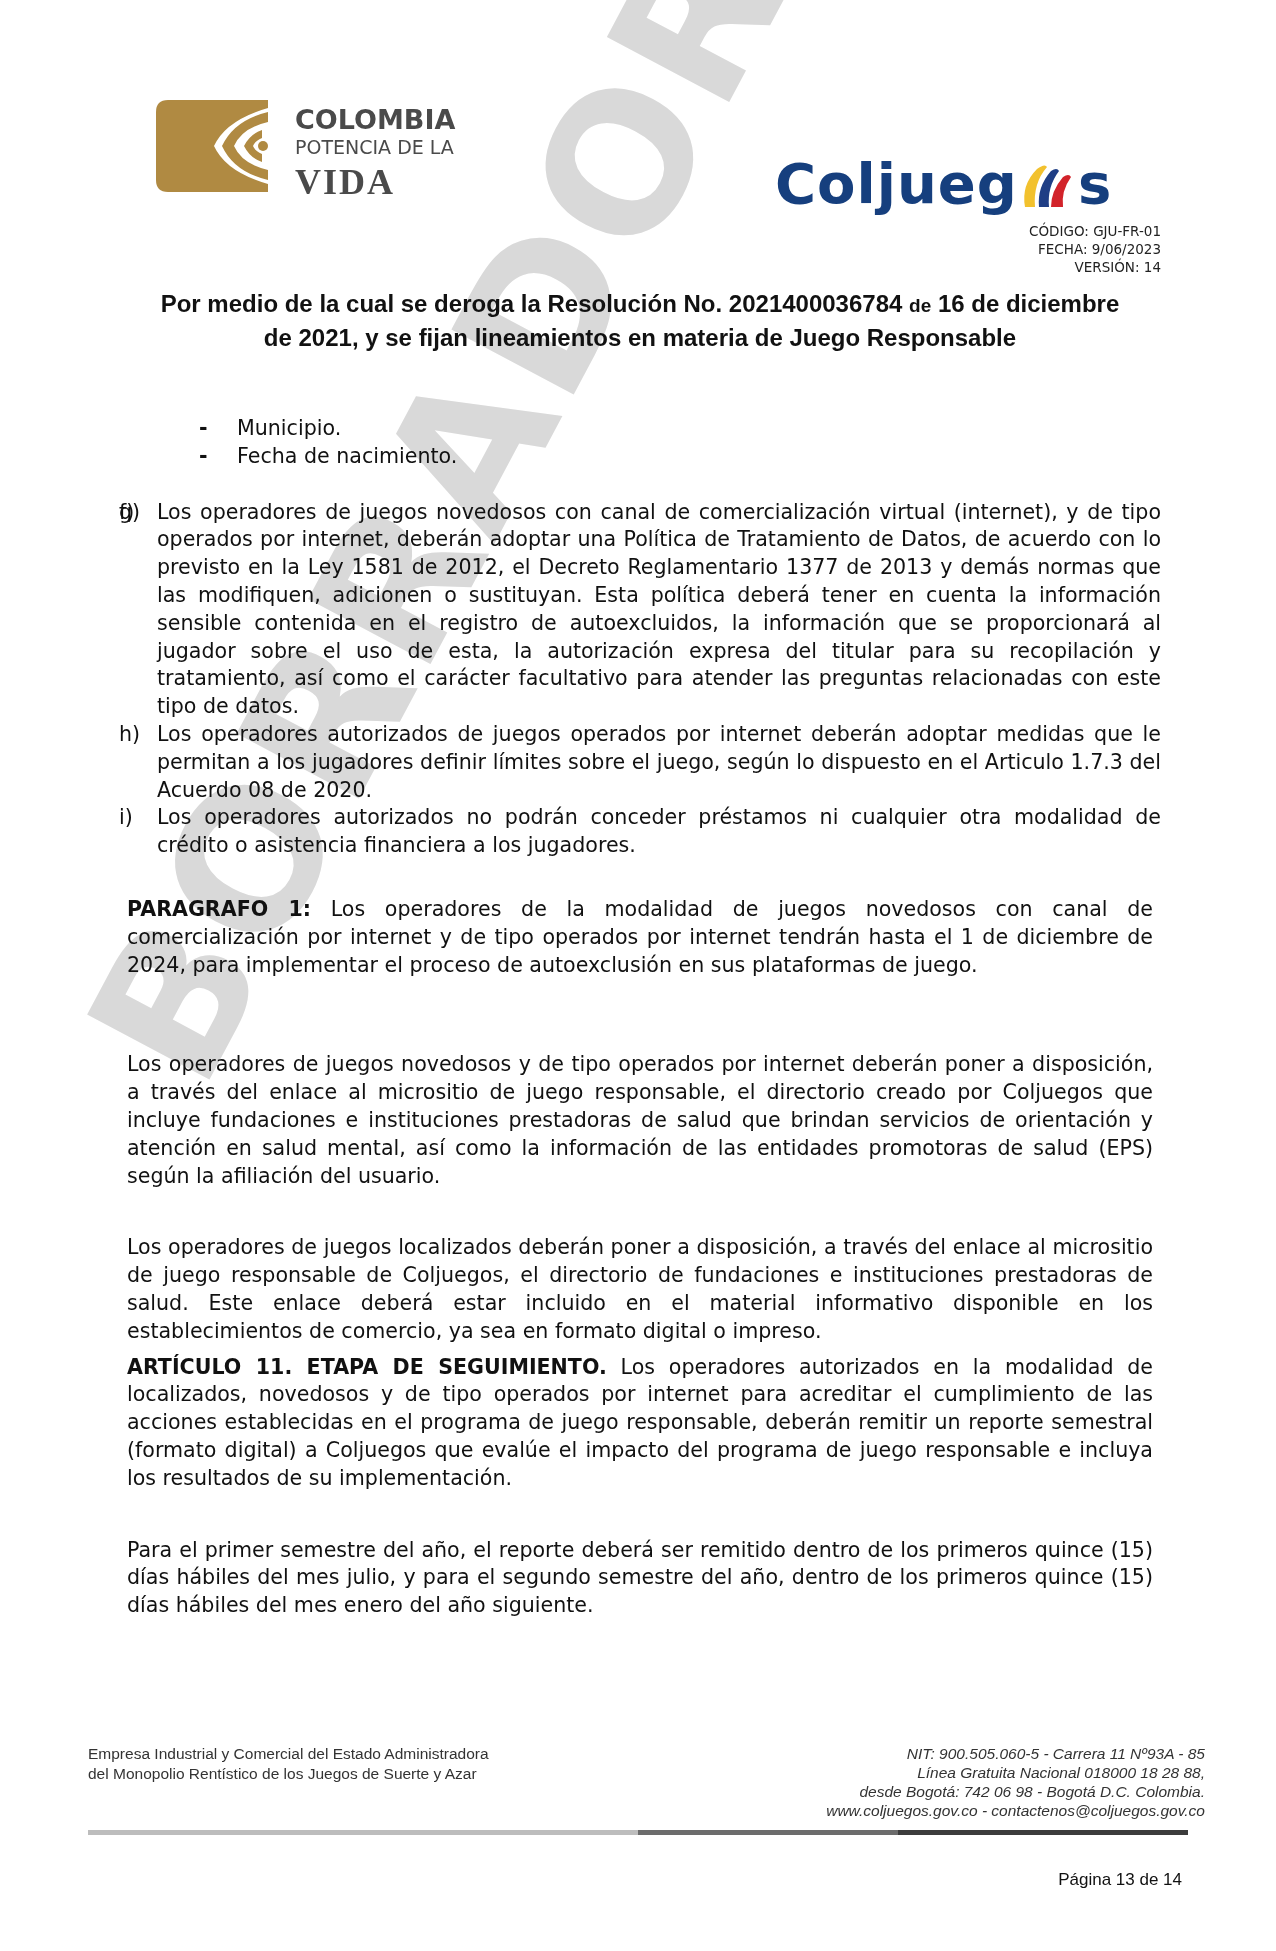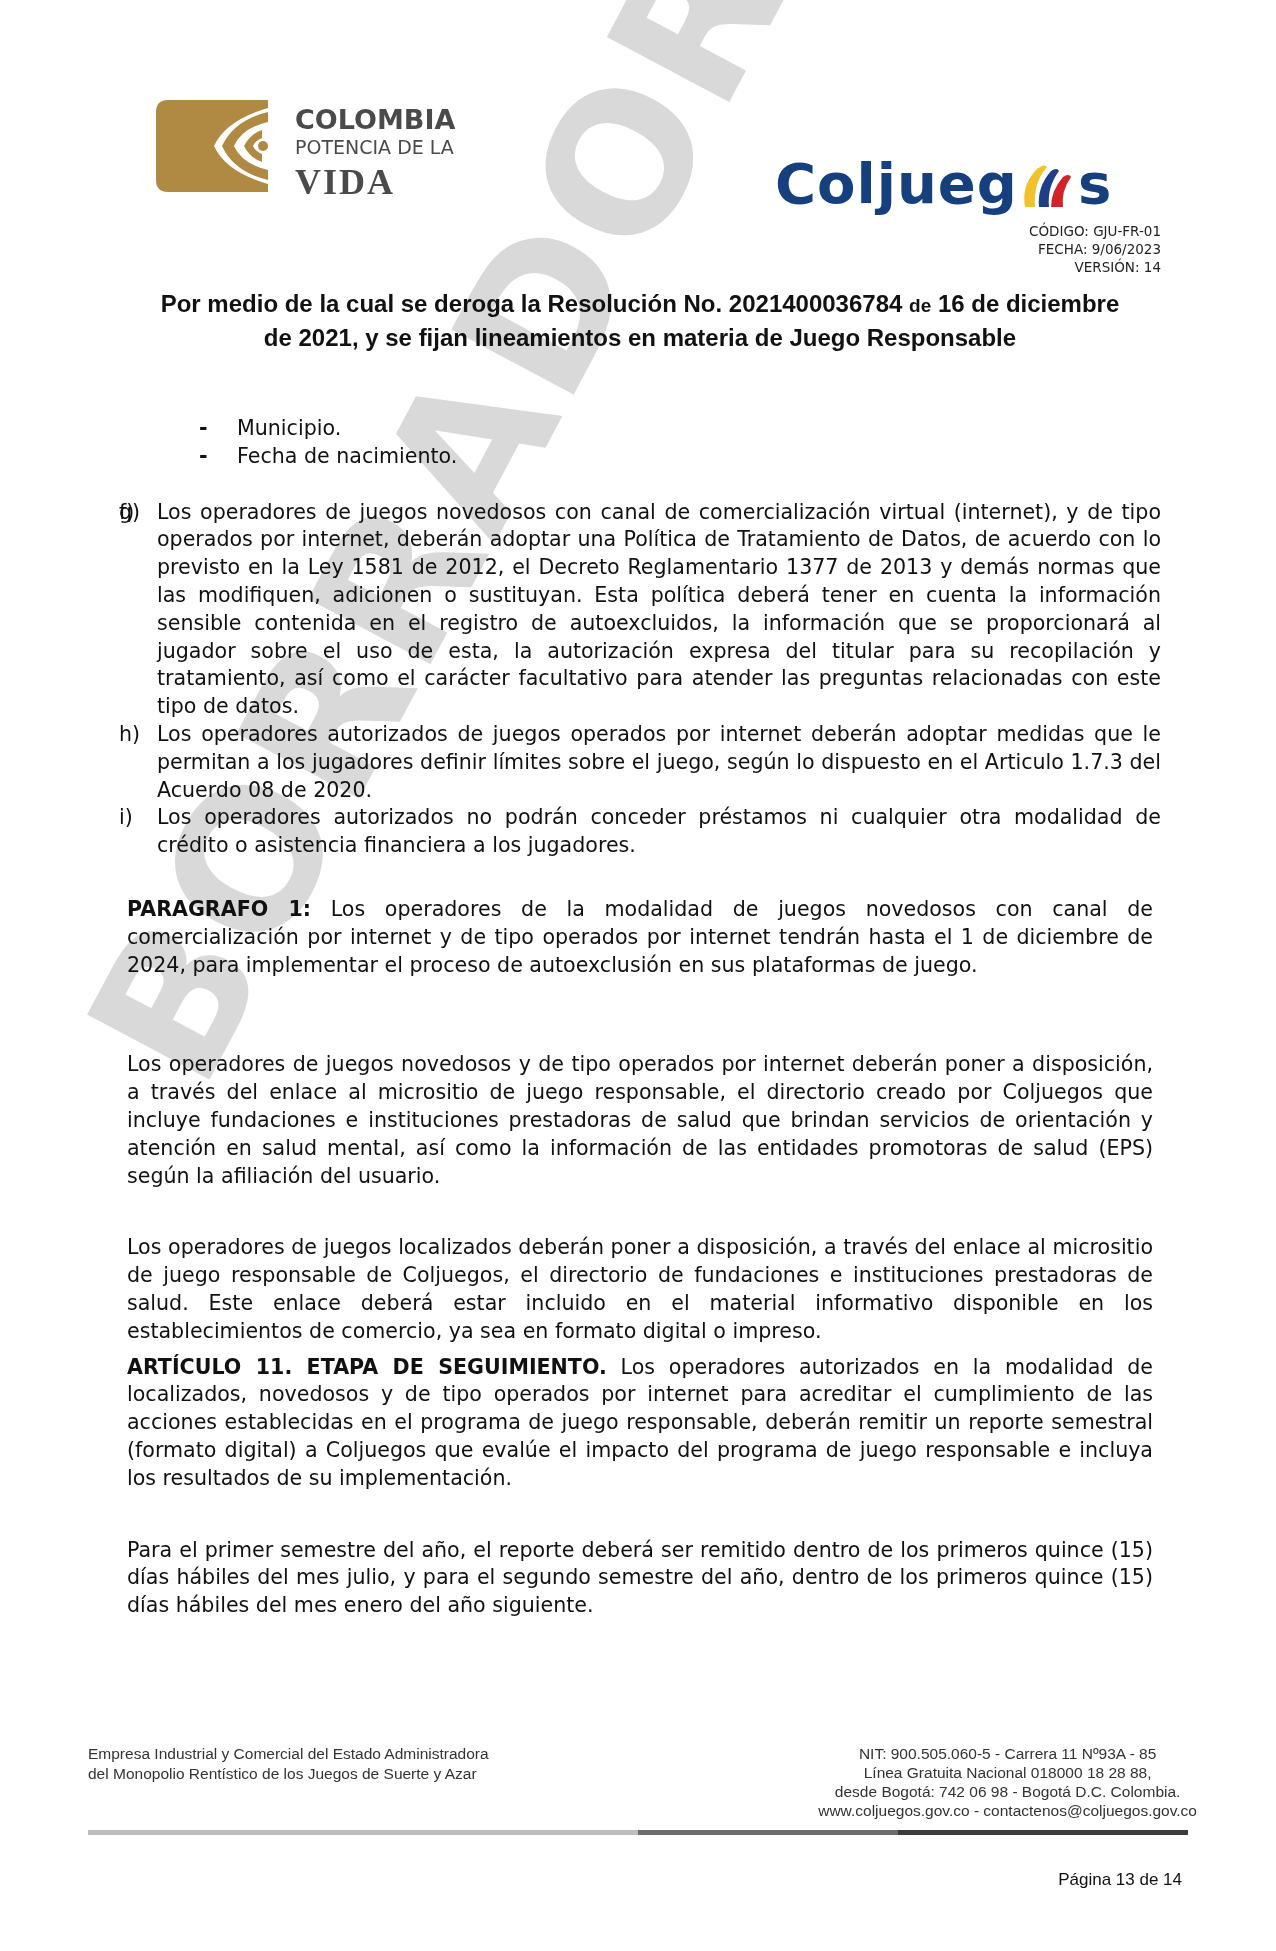--- a/index.html
+++ b/index.html
@@ -38,21 +38,21 @@
   .alpha-list { margin:0; padding:0; list-style:none; }
   .alpha-list li { position:relative; padding-left:38px; text-align:justify; }
   .alpha-list li .mk { position:absolute; left:0; top:0; }
   .gap-lg { height:28px; }
   .section-head { padding-left:32px; font-weight:bold; }
   .section-head .num { display:inline-block; width:43px; }
   b { font-weight:bold; }
 
   
   .foot-left { position:absolute; left:88px; top:1744px; font-family:"Liberation Sans", sans-serif; font-size:15.5px; line-height:20px; color:#333; }
-  .foot-right { position:absolute; right:79px; top:1744px; text-align:center; font-family:"Liberation Sans", sans-serif; font-size:15.5px; line-height:19px; color:#333; }
+  .foot-right { position:absolute; right:71px; top:1744px; text-align:right; font-family:"Liberation Sans", sans-serif; font-size:15.5px; line-height:19px; color:#333;font-style:italic; }
   .foot-bar { position:absolute; top:1830px; height:5px; }
   .foot-bar.b1 { left:88px; width:550px; background:#bdbdbd; }
   .foot-bar.b2 { left:638px; width:260px; background:#6c6c6c; }
   .foot-bar.b3 { left:898px; width:290px; background:#3c3c3c; }
   .page-num { position:absolute; right:94px; top:1870px; font-family:"Liberation Sans", sans-serif; font-size:17px; color:#111; }
 </style>
 </head>
 <body>
 
 <div class="page">

